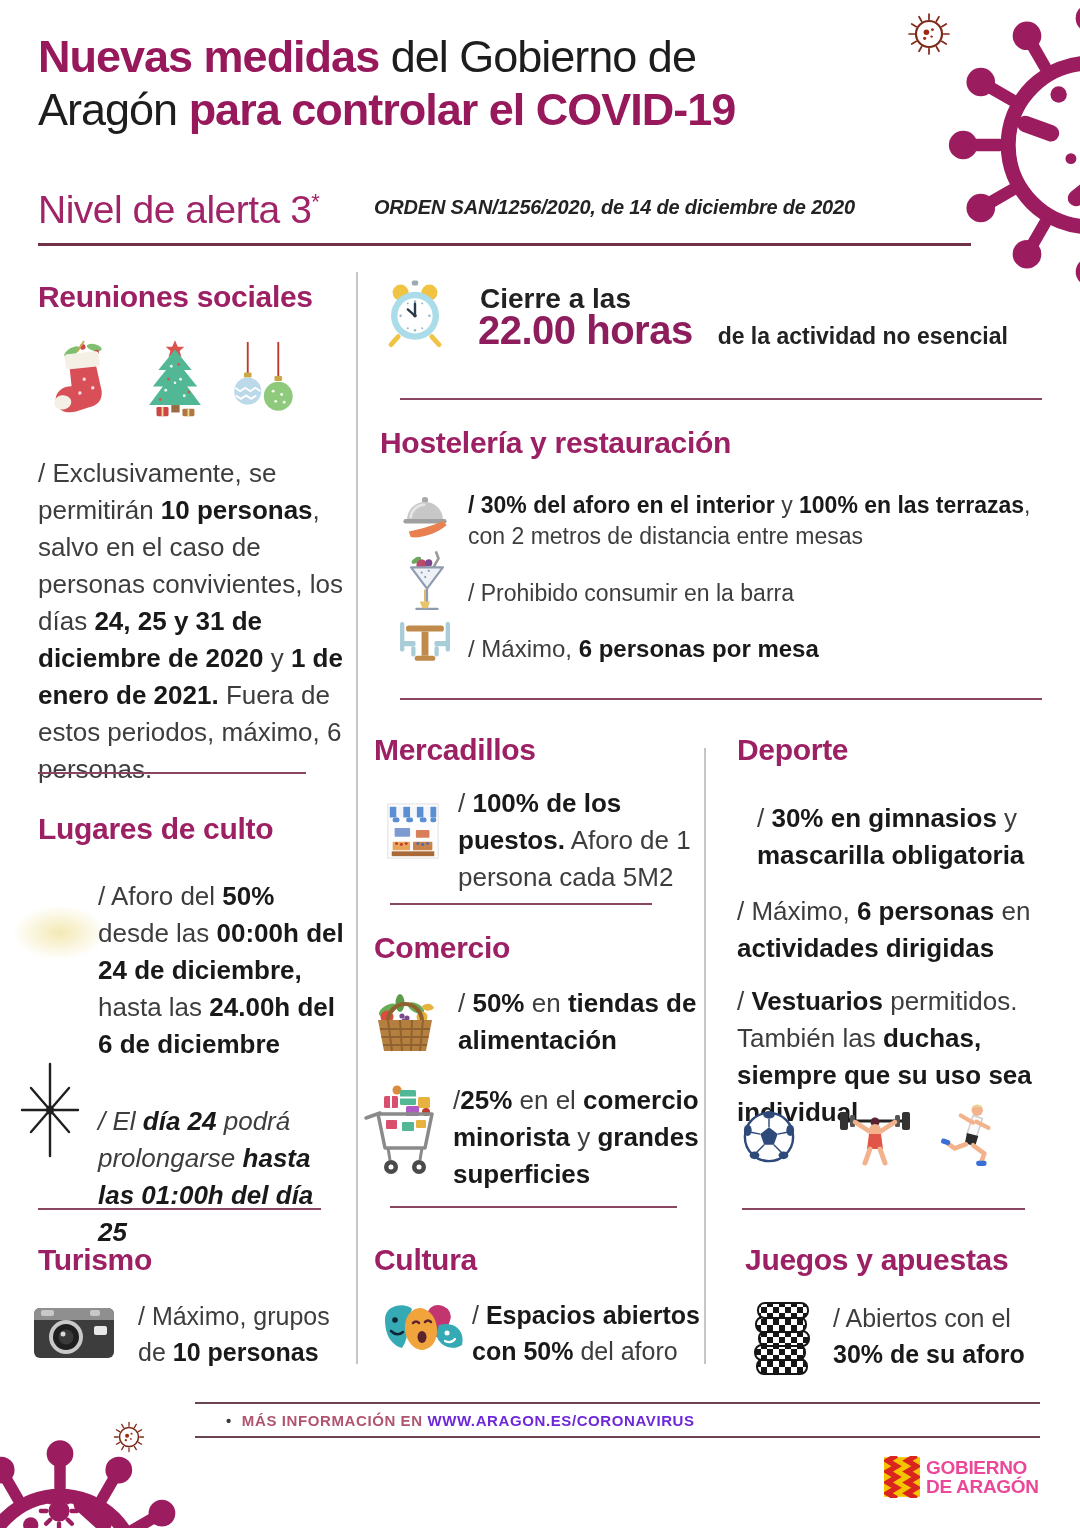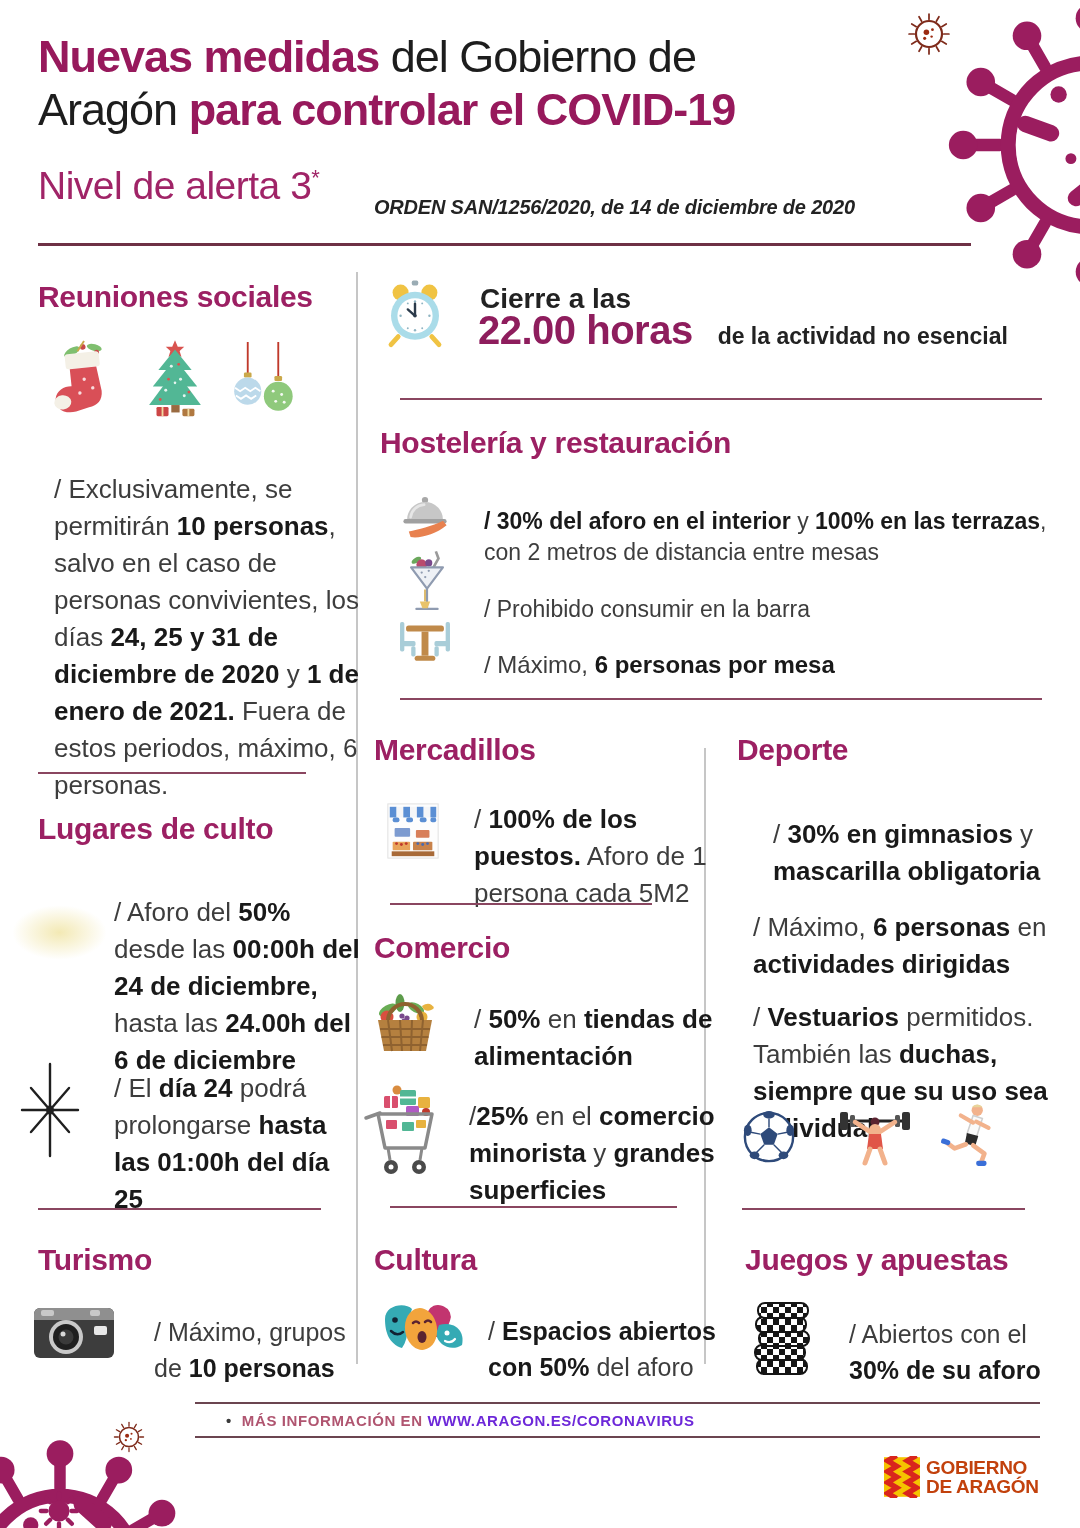--- a/index.html
+++ b/index.html
@@ -5,33 +5,33 @@
   html,body{margin:0;padding:0;background:#fff;}
   .page{position:relative;width:1080px;height:1528px;background:#fff;overflow:hidden;
         font-family:"Liberation Sans",sans-serif;color:#3d3d3d;}
   .abs{position:absolute;}
   .title{font-size:45px;line-height:53px;font-weight:500;color:#1d1d1d;letter-spacing:-1px;}
   .title .acc{color:#97195c;font-weight:800;}
   .alert{font-size:39px;font-weight:400;color:#a02467;letter-spacing:-0.5px;}
   .alert sup{font-size:22px;}
   .order{font-size:20px;font-style:italic;font-weight:600;color:#232323;letter-spacing:-0.2px;}
   h2{margin:0;font-size:30px;font-weight:800;color:#9c2063;letter-spacing:-0.3px;}
-  .body{margin:16px;font-size:26px;line-height:37px;font-weight:400;color:#3d3d3d;}
+  .body{margin:0;font-size:26px;line-height:37px;font-weight:400;color:#3d3d3d;}
   .small{font-size:23px;line-height:31px;}
   .bld{font-weight:800;color:#191919;}
   .rule{background:#8a4660;height:2px;}
   .ruledark{background:#6e3145;height:3px;}
   .vdiv{width:2px;background:#c6c6c6;}
   .c1{font-size:28px;font-weight:800;color:#222;}
   .time{font-size:40px;font-weight:800;color:#8e1d5d;letter-spacing:-0.5px;}
   .c2rest{font-size:23px;font-weight:700;color:#222;margin-left:25px;}
   .footnote{font-size:15px;letter-spacing:0.6px;color:#b05570;font-weight:600;}
   .footnote .url{color:#6d28d9;font-weight:800;}
   .footnote .dot{color:#3a3a3a;margin-right:10px;}
-  .logo-text{font-size:19px;line-height:19px;font-weight:800;color:#c2410c;letter-spacing:-0.3px;}
+  .logo-text{font-size:19px;line-height:19px;font-weight:800;color:#ec4899;letter-spacing:-0.3px;}
   .glow{background:radial-gradient(ellipse at center,#f3e9b4 0%,rgba(255,255,255,0) 70%);}
 </style>
 </head>
 <body>
 
 <div class="page">
 
   <svg width="0" height="0" style="position:absolute">
     <defs>
       <symbol id="virus-solid" viewBox="0 0 220 220">
@@ -120,21 +120,21 @@
             <line x1="33.2" y1="14.8" x2="37.4" y2="10.6"></line>
         </g>
       </symbol>
     </defs>
   </svg>
 
   <div class="abs title" style="left:38px;top:30px;width:840px;">
     <span class="acc">Nuevas medidas</span><span> del Gobierno de</span><br>
     <span>Aragón </span><span class="acc">para controlar el COVID-19</span>
   </div>
-  <div class="abs alert" style="left:38px;top:164px;text-align:center;">
+  <div class="abs alert" style="left:38px;top:188px;text-align:center;">
     <span>Nivel de alerta 3</span><sup>*</sup>
   </div>
   <div class="abs order" style="left:374px;top:196px;">ORDEN SAN/1256/2020, de 14 de diciembre de 2020</div>
   <div class="abs ruledark" style="left:38px;top:243px;width:933px;"></div>
 
   <svg class="abs" style="left:903px;top:8px;" width="52" height="52">
       <use href="#virus-outline"></use>
     </svg>
   <svg class="abs" style="left:940px;top:-5px;" width="300" height="300">
       <use href="#virus-solid"></use>
@@ -420,21 +420,21 @@
   <p class="body abs" style="left:98px;top:878px;width:248px;"><span>/ Aforo del </span><span class="bld">50%</span><span> desde las </span><span class="bld">00:00h del 24 de diciembre,</span><span> hasta las </span><span class="bld">24.00h del 6 de diciembre</span></p>
   <svg class="abs" style="left:18px;top:1058px;" width="64" height="104" viewBox="0 0 64 104">
     <g stroke="#1f1f1f" stroke-width="2.4" stroke-linecap="round">
       <line x1="32" y1="6" x2="32" y2="98"></line>
       <line x1="4" y1="52" x2="60" y2="52"></line>
       <line x1="13" y1="30" x2="51" y2="74"></line>
       <line x1="51" y1="30" x2="13" y2="74"></line>
     </g>
     <polygon points="32,46 37,52 32,58 27,52" fill="#1f1f1f"></polygon>
   </svg>
-  <p class="body abs" style="left:98px;top:1054px;width:250px;"><span>/ El </span><span class="bld">día 24</span><span> podrá prolongarse </span><span class="bld">hasta las 01:00h del día 25</span></p>
+  <p class="body abs" style="left:98px;top:1103px;width:250px;font-style:italic;"><span>/ El </span><span class="bld">día 24</span><span> podrá prolongarse </span><span class="bld">hasta las 01:00h del día 25</span></p>
   <div class="abs rule" style="left:38px;top:1208px;width:283px;"></div>
 
   <h2 class="abs" style="left:38px;top:1243px;text-align:center;">Turismo</h2>
   <svg class="abs" style="left:32px;top:1295px;" width="84" height="68" viewBox="0 0 84 66">
     <rect x="2" y="12" width="80" height="50" rx="6" fill="#3d3d3d"></rect>
     <path d="M2 18 A6 6 0 0 1 8 12 L76 12 A6 6 0 0 1 82 18 L82 24 L2 24 Z" fill="#8f8f8f"></path>
     <rect x="9" y="14" width="13" height="6" rx="2" fill="#c8c8c8"></rect>
     <rect x="58" y="14" width="10" height="6" rx="2" fill="#c8c8c8"></rect>
     <circle cx="34" cy="41" r="17" fill="#c9c9c9"></circle>
     <circle cx="34" cy="41" r="13" fill="#1f1f1f"></circle>

